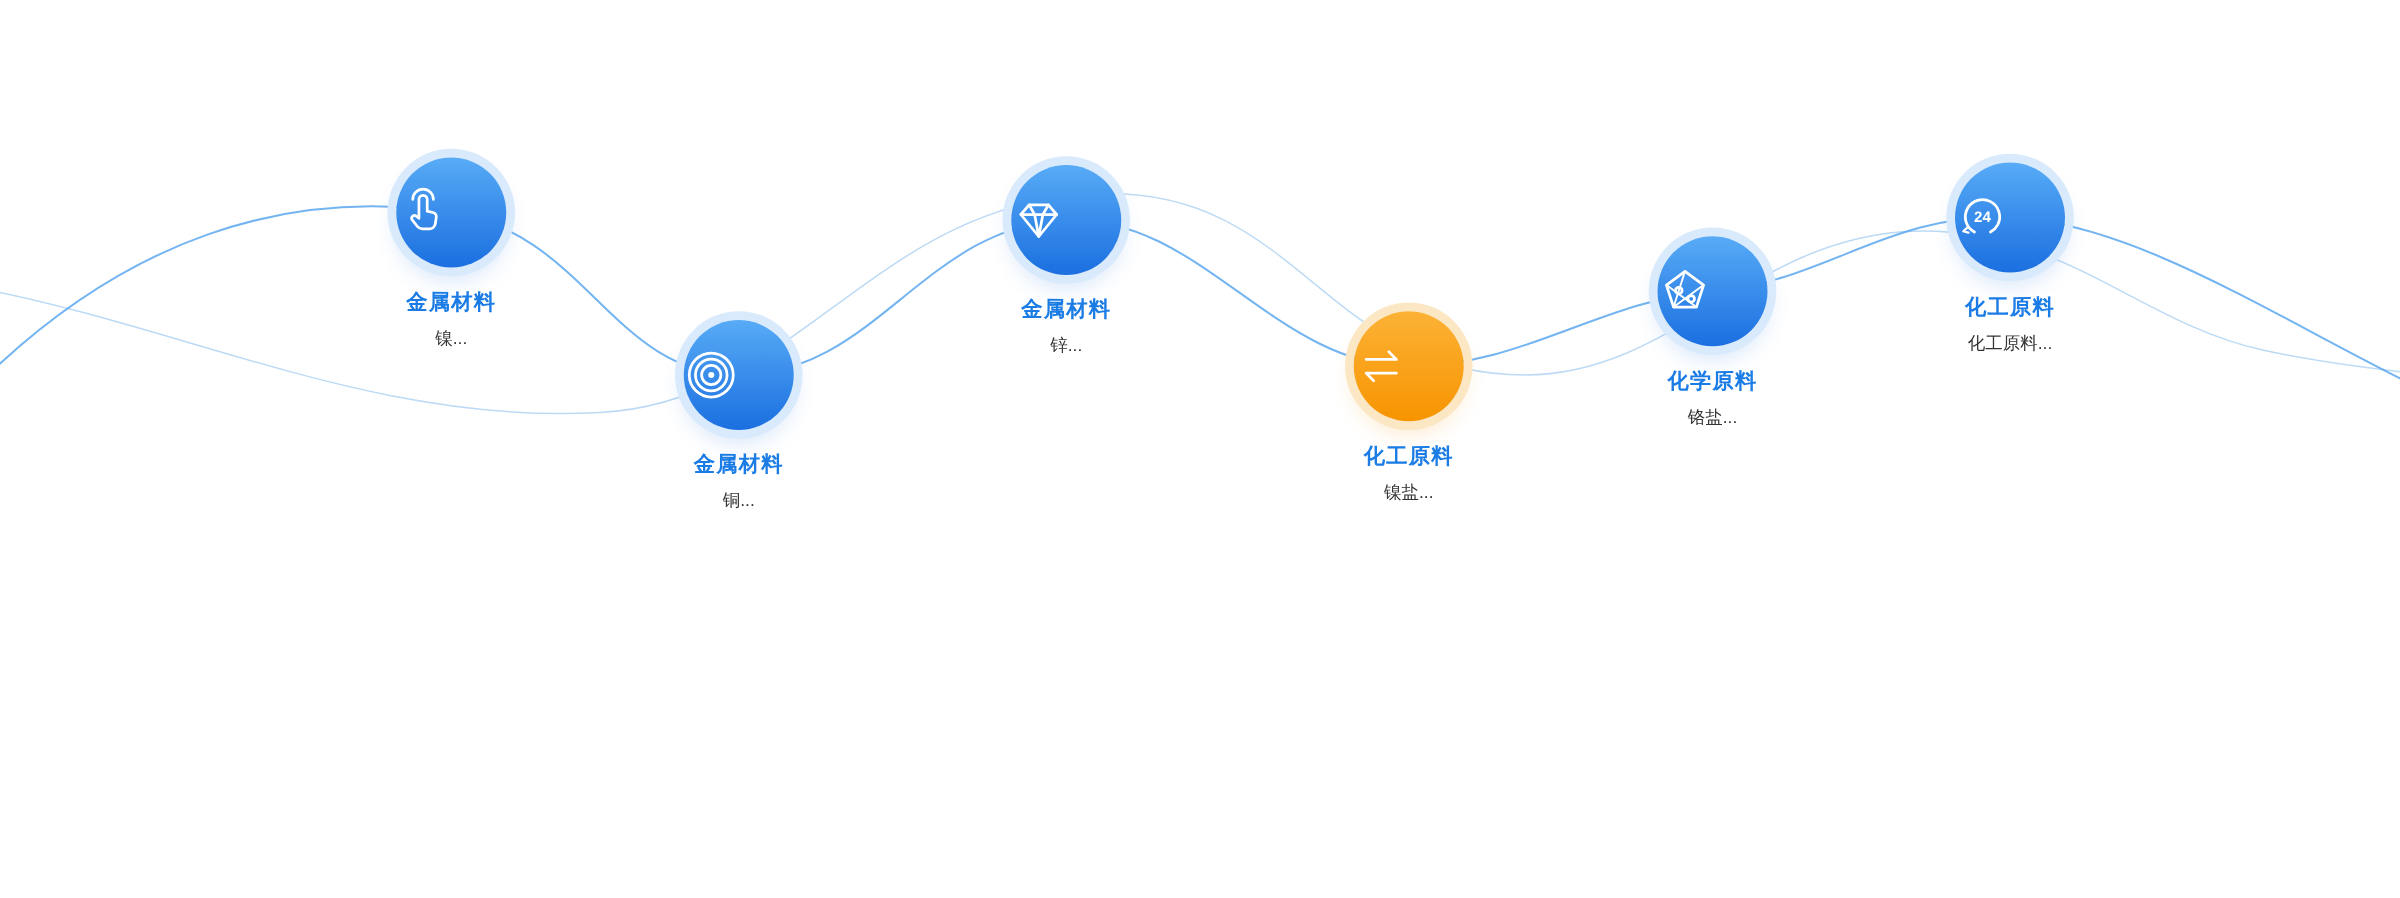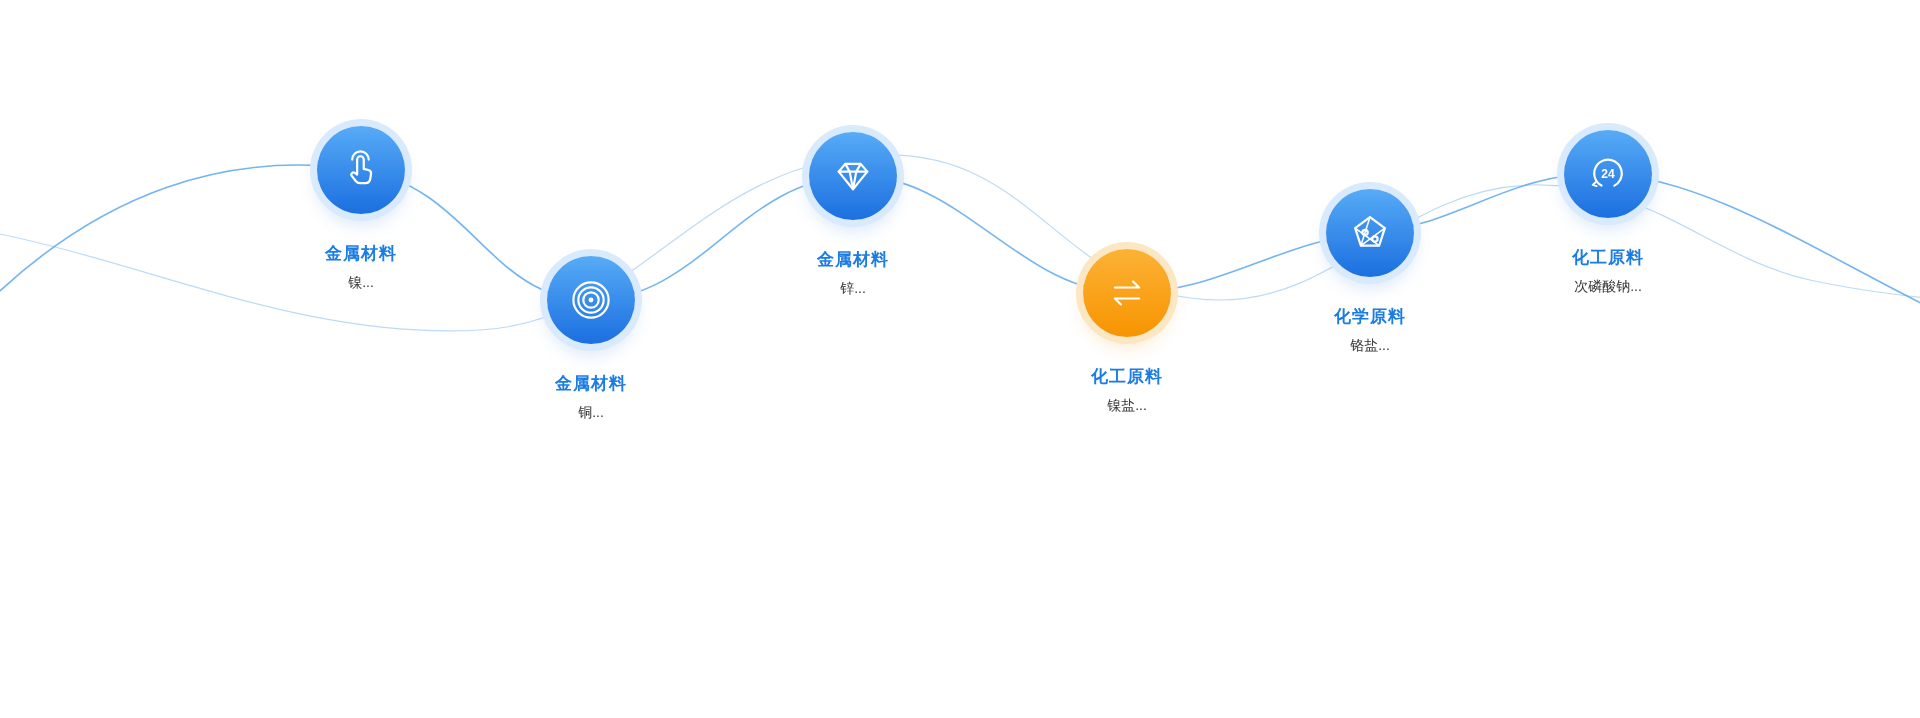--- a/index.html
+++ b/index.html
@@ -38,41 +38,40 @@
     text-align: center;
     cursor: pointer;
   }
   .bubble {
     width: 88px;
     height: 88px;
     margin: 0 auto;
     border-radius: 50%;
     display: flex;
     align-items: center;
-    justify-content: center;
   }
   .node.blue .bubble {
     background: linear-gradient(180deg, #57abf6 0%, #1b6fe0 100%);
     box-shadow: 0 0 0 7px #d9eafc, 0 10px 18px rgba(27, 111, 224, 0.18);
   }
   .node.orange .bubble {
     background: linear-gradient(180deg, #fcb236 0%, #f79400 100%);
     box-shadow: 0 0 0 7px #fbe7c4, 0 10px 18px rgba(247, 148, 0, 0.2);
   }
   .bubble svg {
     width: 44px;
     height: 44px;
     stroke: #ffffff;
     stroke-width: 2;
     fill: none;
     stroke-linecap: round;
     stroke-linejoin: round;
   }
   .node-title {
-    margin-top: 28px;
+    margin-top: 16px;
     font-size: 17px;
     font-weight: bold;
     color: #1b7ce5;
     letter-spacing: 1px;
   }
   .node-subtitle {
     margin-top: 9px;
     font-size: 14px;
     color: #333333;
   }
@@ -161,16 +160,16 @@
 
   <div class="node blue" style="left:1608px; top:130px;">
     <div class="bubble">
       <svg viewBox="0 0 40 40">
         <circle cx="20" cy="19.5" r="12.5" stroke-dasharray="66 12.5" transform="rotate(118 20 19.5)"></circle>
         <path d="M8.8 27.5 L6 30 L9.8 31" stroke-width="1.6"></path>
         <text x="20" y="23.5" text-anchor="middle" font-size="11" font-weight="bold" fill="#ffffff" stroke="none">24</text>
       </svg>
     </div>
     <div class="node-title">化工原料</div>
-    <div class="node-subtitle">次磷酸钠...</div>
+    <div class="node-subtitle">化工原料...</div>
   </div>
 
 </div>
 
 </body></html>

